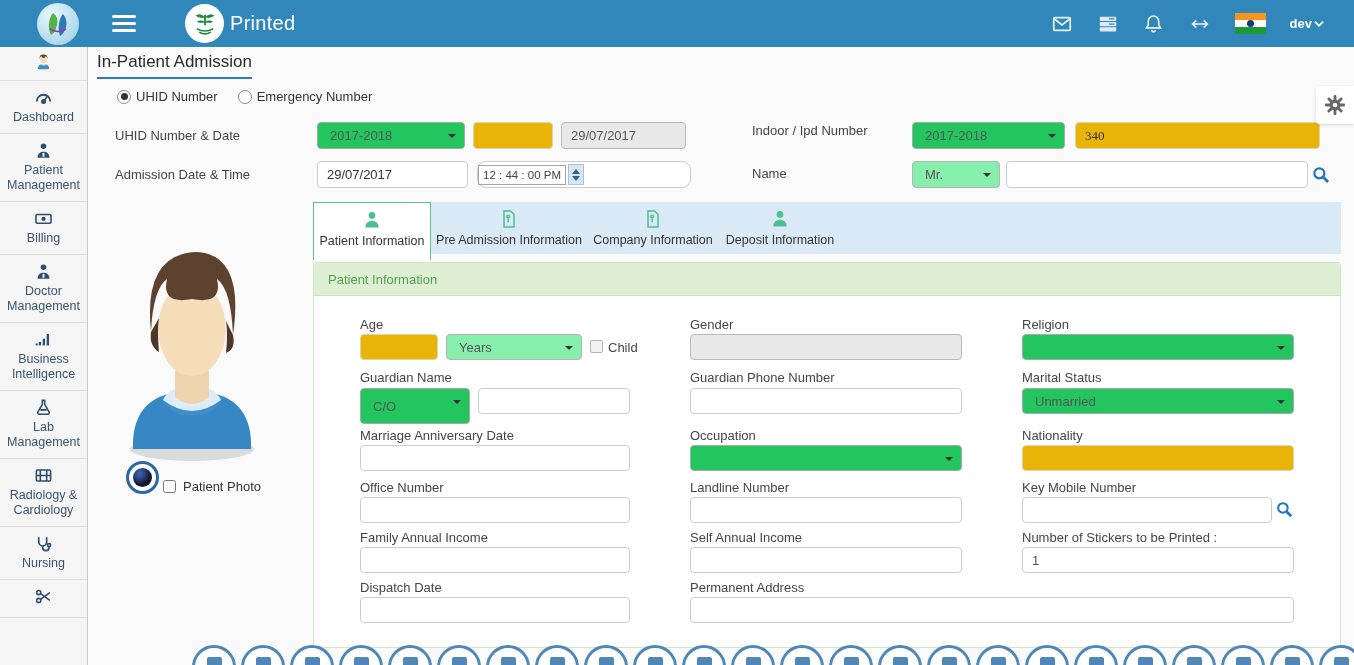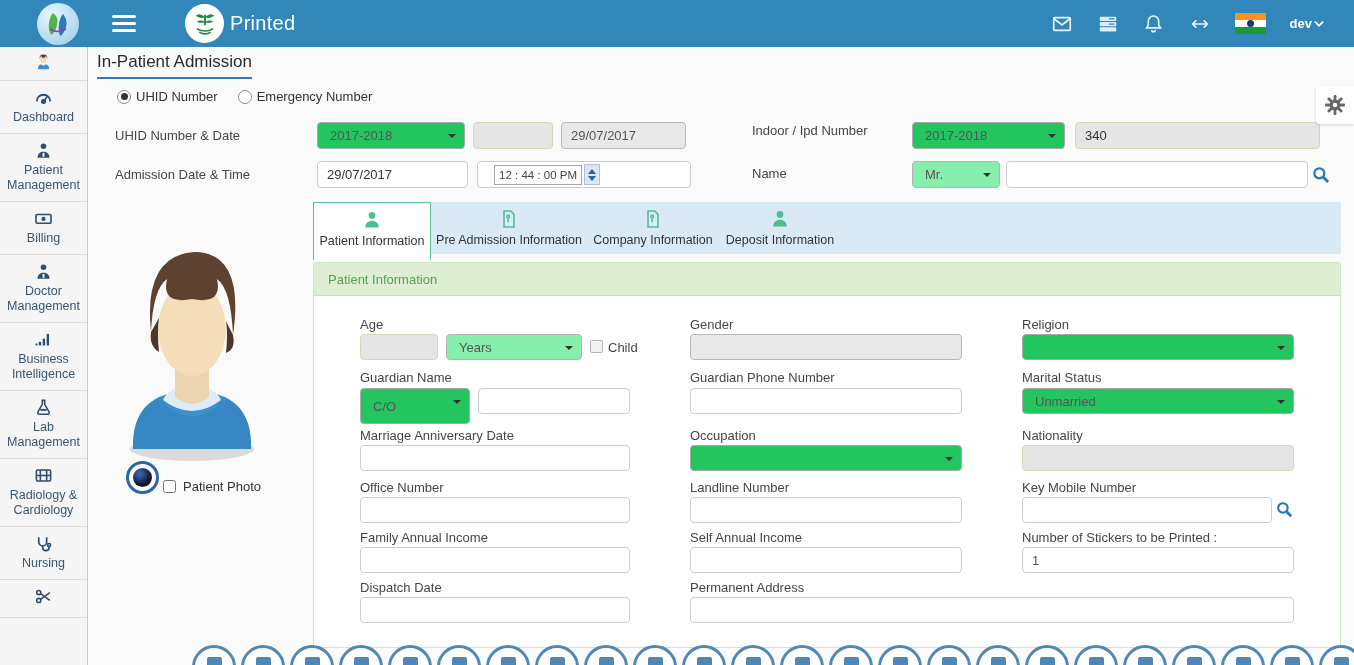--- a/index.html
+++ b/index.html
@@ -39,34 +39,34 @@
     font-size:13px; color:#333;justify-content:space-between; }
   .radio { width:14px; height:14px; border-radius:50%; border:1px solid #8a8a8a; background:#fff;
     display:inline-flex; align-items:center; justify-content:center; margin-right:5px; vertical-align:-3px; cursor:pointer; }
   .radio.checked::after { content:""; width:7px; height:7px; border-radius:50%; background:#333; }
   .radio-opt { display:flex; align-items:center; }
 
   
   .lbl { position:absolute; font-size:13px; color:#454545; white-space:nowrap; }
   .inp { position:absolute; height:27px; border:1px solid #ccc; border-radius:4px; background:#fff;
     font-family:inherit; font-size:13px; color:#333; padding:0 9px; outline:none; }
-  .inp.yellow { background:#e5e5e5; border-color:#d9d6b4; }
+  .inp.yellow { background:#eab308; border-color:#d9d6b4;font-family:Liberation Serif, serif; }
   .inp.disabled { background:#e8e8e8; border-color:#b9b9b9; color:#555; }
   .selbox { position:absolute; height:27px; border:1px solid #a9a9a9; border-radius:4px; background:#22c55e;
     display:flex; align-items:center; padding:0 22px 0 12px; font-size:13px; color:#555; cursor:pointer; }
   .selbox::after { content:""; position:absolute; right:8px; top:11px;
     border:4px solid transparent; border-top-color:#333; }
   .selbox.gray { background:#86efac; border-color:#b5b5b5;text-align:center; }
   .checkbox { width:13px; height:13px; border:1px solid #b5b5b5; border-radius:2px; background:#f2f2f2;
     display:inline-block; cursor:pointer; }
   .mag { position:absolute; width:20px; height:20px; cursor:pointer; }
 
   
   .time-group { position:absolute; left:477px; top:161px; width:214px; height:27px; border:1px solid #ccc;
-    border-radius:4px; background:#fff; display:flex; align-items:center; padding-left:16px; }
+    border-radius:9px; background:#fff; display:flex; align-items:center; padding-left:0; }
   .time-inner { height:20px; border:1px solid #a5a5a5; font-size:11.5px; color:#444; padding:0 4px;
     display:flex; align-items:center; }
   .spinner { width:16px; height:21px; background:#d9e7f5; border:1px solid #a8c3dd; margin-left:2px;
     display:flex; flex-direction:column; align-items:center; justify-content:center; gap:2px; cursor:pointer; }
   .spinner .up { border:4px solid transparent; border-bottom:5px solid #2a6496; margin-top:-2px; }
   .spinner .dn { border:4px solid transparent; border-top:5px solid #2a6496; margin-bottom:-2px; }
 
   
   .gear-panel { position:absolute; left:1316px; top:86px; width:38px; height:38px; background:#fff;
     border-radius:4px 0 0 4px; box-shadow:0 1px 3px rgba(0,0,0,.15); display:flex; align-items:center;

